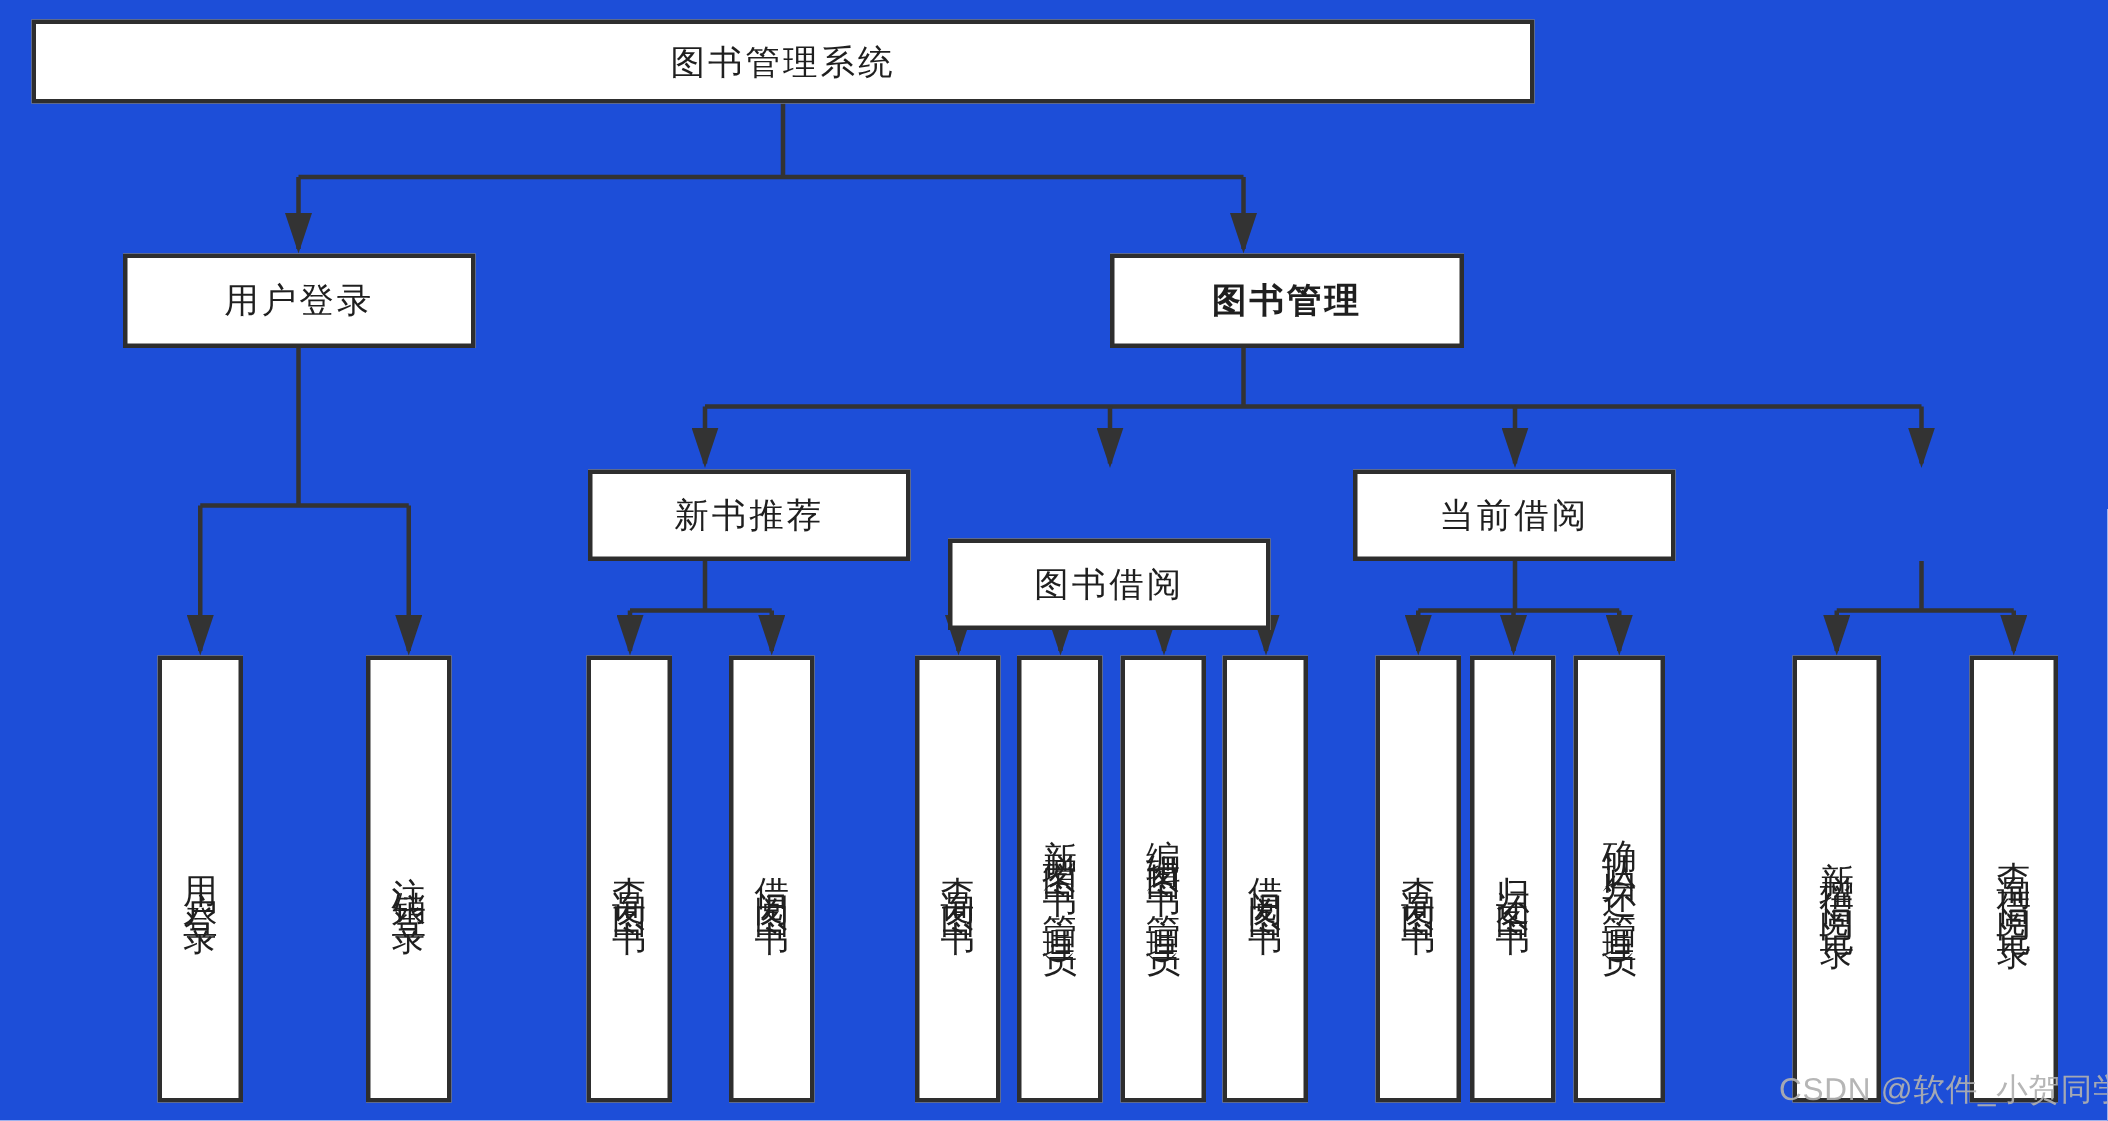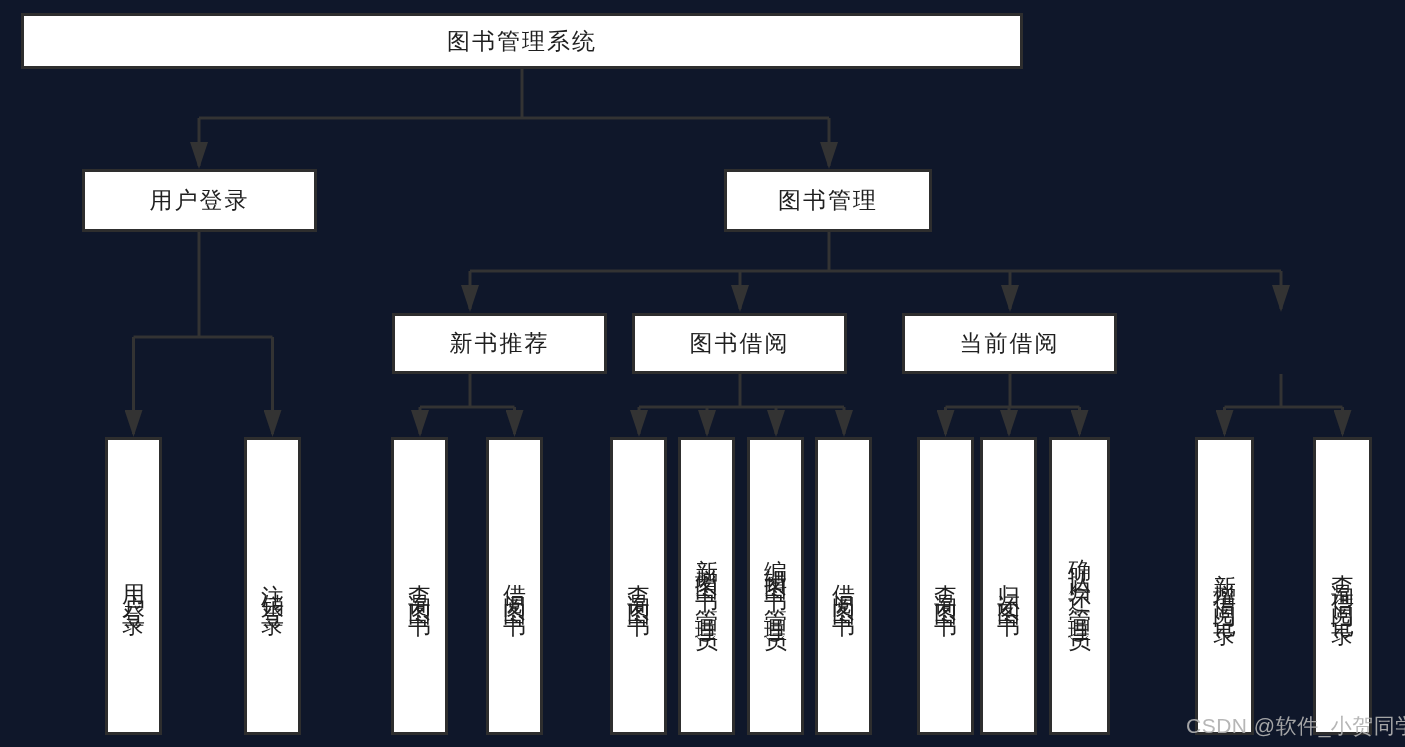--- a/index.html
+++ b/index.html
@@ -4,21 +4,21 @@
 <style>
   html, body {
     margin: 0;
     padding: 0;
     background: #ffffff;
   }
   #stage {
     position: relative;
     width: 1405px;
     height: 747px;
-    background: #0f172a;
+    background: #1d4ed8;
     font-family: "Liberation Sans", sans-serif;
     overflow: hidden;
   }
   #connectors {
     position: absolute;
     left: 0;
     top: 0;
     z-index: 1;
     pointer-events: none;
   }
@@ -108,24 +108,24 @@
 
       <path d="M1281,374 L1281,407 M1224.5,407 L1342.5,407"></path>
       <path d="M1224.5,407 L1224.5,434" marker-end="url(#arrow)"></path>
       <path d="M1342.5,407 L1342.5,434" marker-end="url(#arrow)"></path>
     </g>
   </svg>
 
   <div class="node hnode lvl1">图书管理系统</div>
 
   <div class="node hnode lvl2" style="left:82px;width:235px;">用户登录</div>
-  <div class="node hnode lvl2" style="left:724px;width:208px;">图书管理</div>
+  <div class="node hnode lvl2" style="left:740px;width:236px;font-weight:bold;">图书管理</div>
 
   <div class="node hnode lvl3" style="left:362px;width:215px;margin-left:30px;">新书推荐</div>
-  <div class="node hnode lvl3" style="left:632px;width:215px;">图书借阅</div>
+  <div class="node hnode lvl3" style="left:632px;width:215px;margin-top:46px;">图书借阅</div>
   <div class="node hnode lvl3" style="left:902px;width:215px;">当前借阅</div>
 
   <div class="node vnode leaf" style="left:105px;">
     <span class="vlabel">用户登录</span>
   </div>
   <div class="node vnode leaf" style="left:244px;">
     <span class="vlabel">注销登录</span>
   </div>
 
   <div class="node vnode leaf" style="left:391px;">

